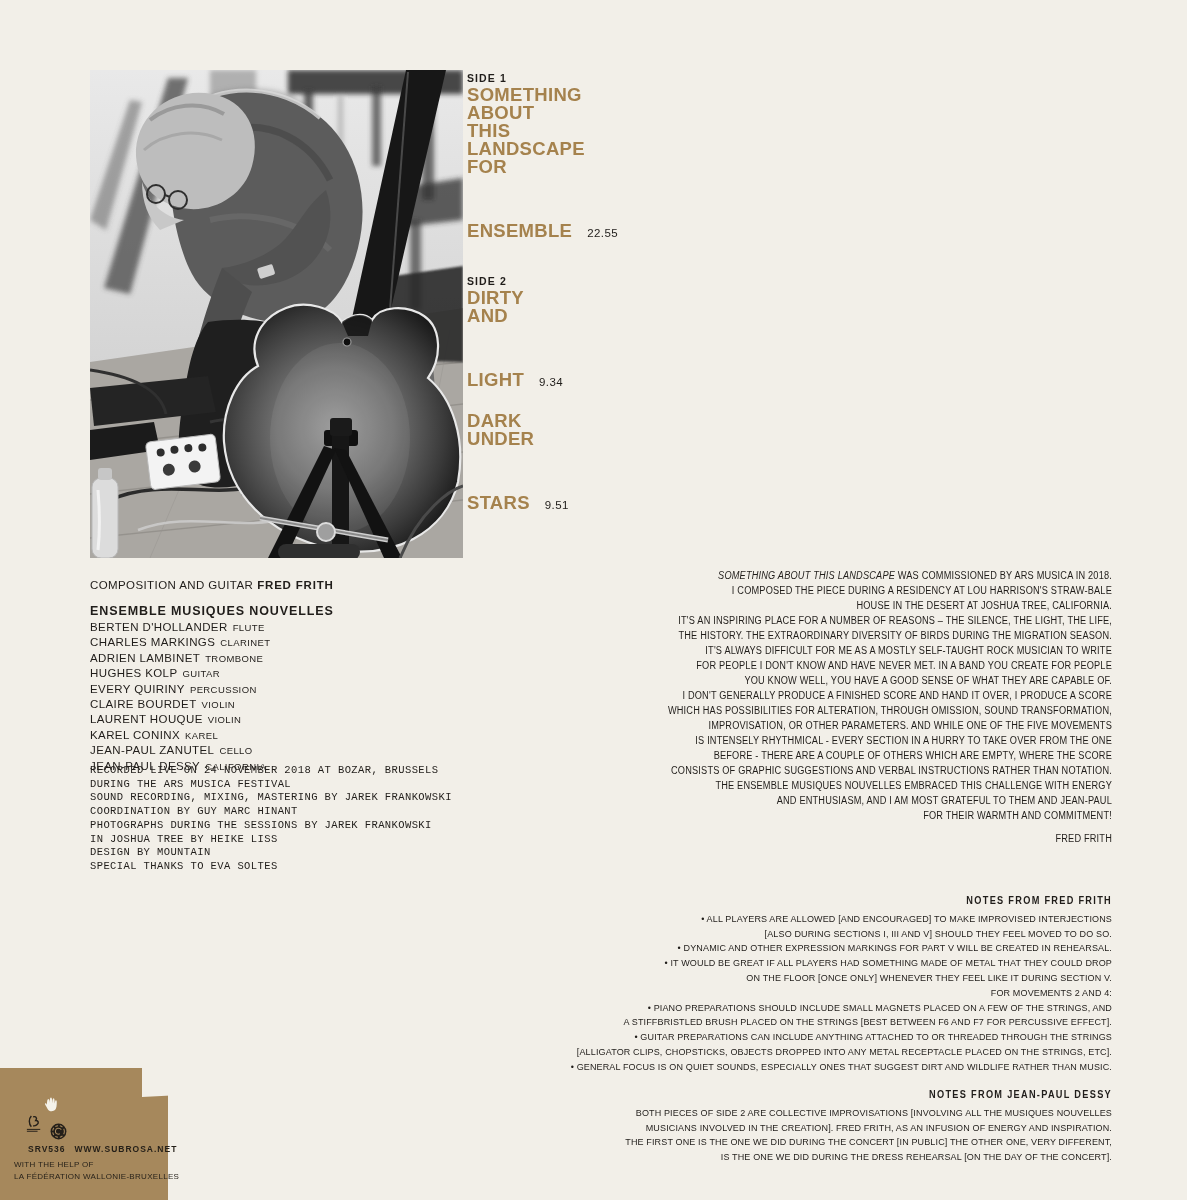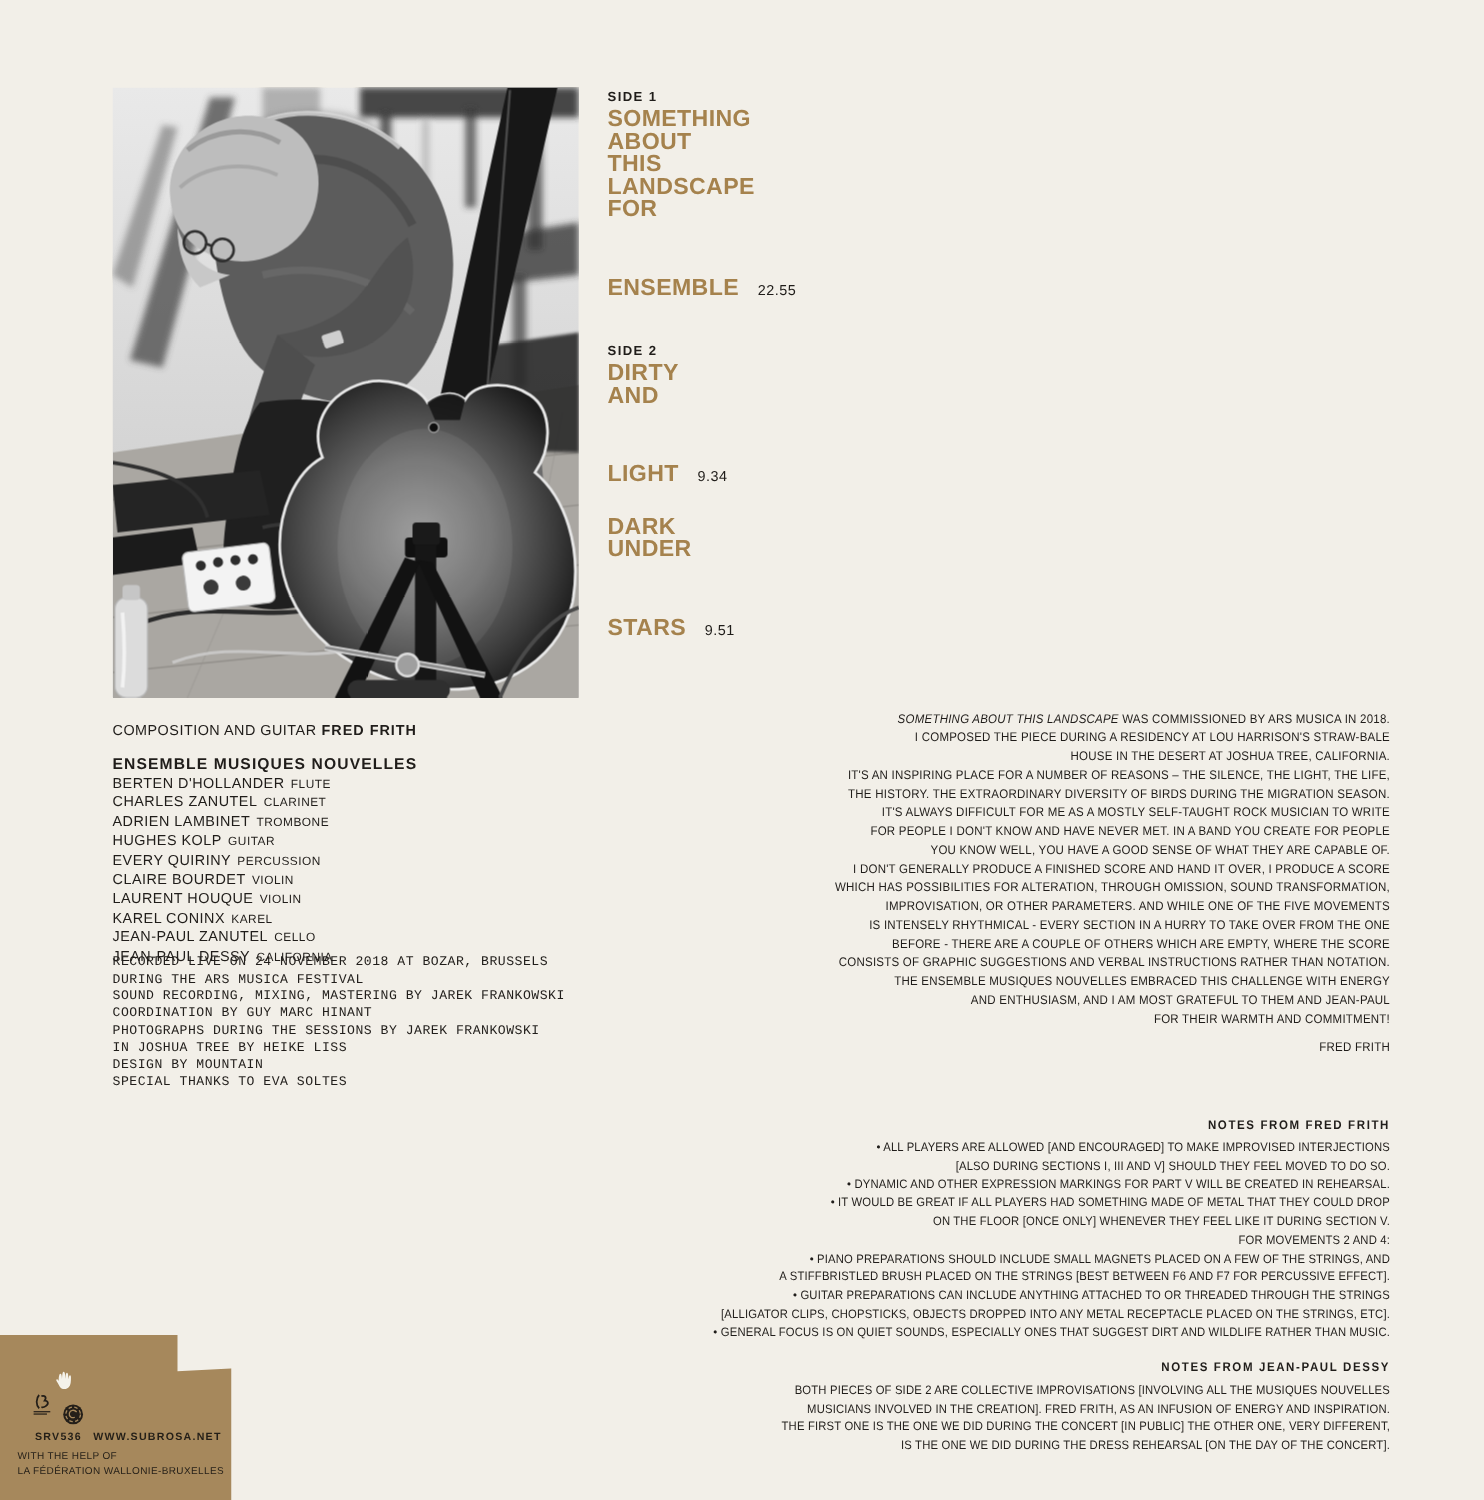--- a/index.html
+++ b/index.html
@@ -4,21 +4,21 @@
 <style>
   html,body{margin:0;padding:0;background:#f2efe8;}
   .cover{position:relative;width:1187px;height:1200px;background:#f2efe8;
          font-family:"Liberation Sans",sans-serif;color:#201d1a;overflow:hidden;}
 
   
   .photo{position:absolute;left:90px;top:70px;width:373px;height:488px;}
   .photo svg{display:block;width:100%;height:100%;}
 
   
-  .tracklist{position:absolute;left:486px;top:70px;}
+  .tracklist{position:absolute;left:467px;top:70px;}
   .side-label{font-size:10.5px;font-weight:700;letter-spacing:1.1px;line-height:16px;color:#201d1a;}
   .title-line{display:flex;align-items:baseline;font-size:18.5px;font-weight:700;
               line-height:18px;letter-spacing:.3px;color:#a5824d;white-space:nowrap;}
   .duration{font-size:11.5px;font-weight:400;letter-spacing:.4px;color:#201d1a;margin-left:15px;margin-top:48px;}
   .sp1{height:31px;}
   .sp2{height:21px;}
 
   
   .credits{position:absolute;left:90px;top:578px;}
   .comp{font-size:11.5px;letter-spacing:.4px;line-height:14px;white-space:nowrap;}
@@ -36,21 +36,21 @@
   .essay{top:568px;width:630px;font-size:10px;line-height:15px;letter-spacing:.2px;}
   .essay .it{font-style:italic;}
   .sig{margin-top:8px;}
   .notes{font-size:9.8px;line-height:14.8px;letter-spacing:.15px;}
   .notes-header{font-size:10px;font-weight:700;letter-spacing:1.4px;margin-bottom:3px;}
   #notes-fred{top:894px;width:650px;}
   #notes-dessy{top:1088px;width:650px;}
   .rightcol div{white-space:nowrap;}
 
   
-  .footer-box{position:absolute;left:0;top:1068px;width:185px;height:132px;background:#a6885c;
+  .footer-box{position:absolute;left:0;top:1068px;width:168px;height:132px;background:#a6885c;
               clip-path:polygon(0 0,142px 0,142px 29px,200px 26px,200px 132px,0 132px);}
   .hand{position:absolute;left:42px;top:28px;}
   .fwb{position:absolute;left:26px;top:46px;}
   .seal{position:absolute;left:50px;top:55px;}
   .srv{position:absolute;left:28px;top:76px;font-size:8.5px;font-weight:700;letter-spacing:1px;
        color:#241f18;white-space:nowrap;}
   .srv span + span{margin-left:9px;}
   .help{position:absolute;left:14px;top:91px;font-size:8px;letter-spacing:.3px;line-height:12px;
         color:#241f18;white-space:nowrap;}
 </style>
@@ -228,21 +228,21 @@
     </div>
   </div>
 
   <div class="credits">
     <div class="comp">
       <span>COMPOSITION AND GUITAR</span><span class="nm">FRED FRITH</span>
     </div>
     <div class="ensemble">ENSEMBLE MUSIQUES NOUVELLES</div>
     <div>
         <div class="musician"><span class="m-name">BERTEN D'HOLLANDER</span><span class="m-inst">FLUTE</span></div>
-        <div class="musician"><span class="m-name">CHARLES ZANUTEL</span><span class="m-inst">CLARINET</span></div>
+        <div class="musician"><span class="m-name">CHARLES MARKINGS</span><span class="m-inst">CLARINET</span></div>
         <div class="musician"><span class="m-name">ADRIEN LAMBINET</span><span class="m-inst">TROMBONE</span></div>
         <div class="musician"><span class="m-name">HUGHES KOLP</span><span class="m-inst">GUITAR</span></div>
         <div class="musician"><span class="m-name">EVERY QUIRINY</span><span class="m-inst">PERCUSSION</span></div>
         <div class="musician"><span class="m-name">CLAIRE BOURDET</span><span class="m-inst">VIOLIN</span></div>
         <div class="musician"><span class="m-name">LAURENT HOUQUE</span><span class="m-inst">VIOLIN</span></div>
         <div class="musician"><span class="m-name">KAREL CONINX</span><span class="m-inst">KAREL</span></div>
         <div class="musician"><span class="m-name">JEAN-PAUL ZANUTEL</span><span class="m-inst">CELLO</span></div>
         <div class="musician"><span class="m-name">JEAN-PAUL DESSY</span><span class="m-inst">CALIFORNIA</span></div>
       </div>
   </div>

